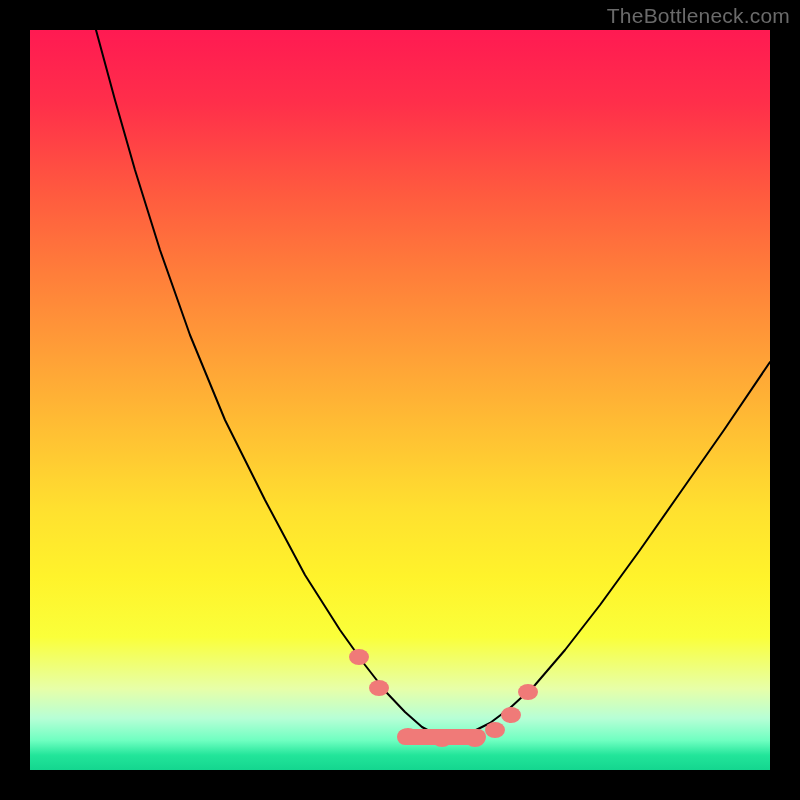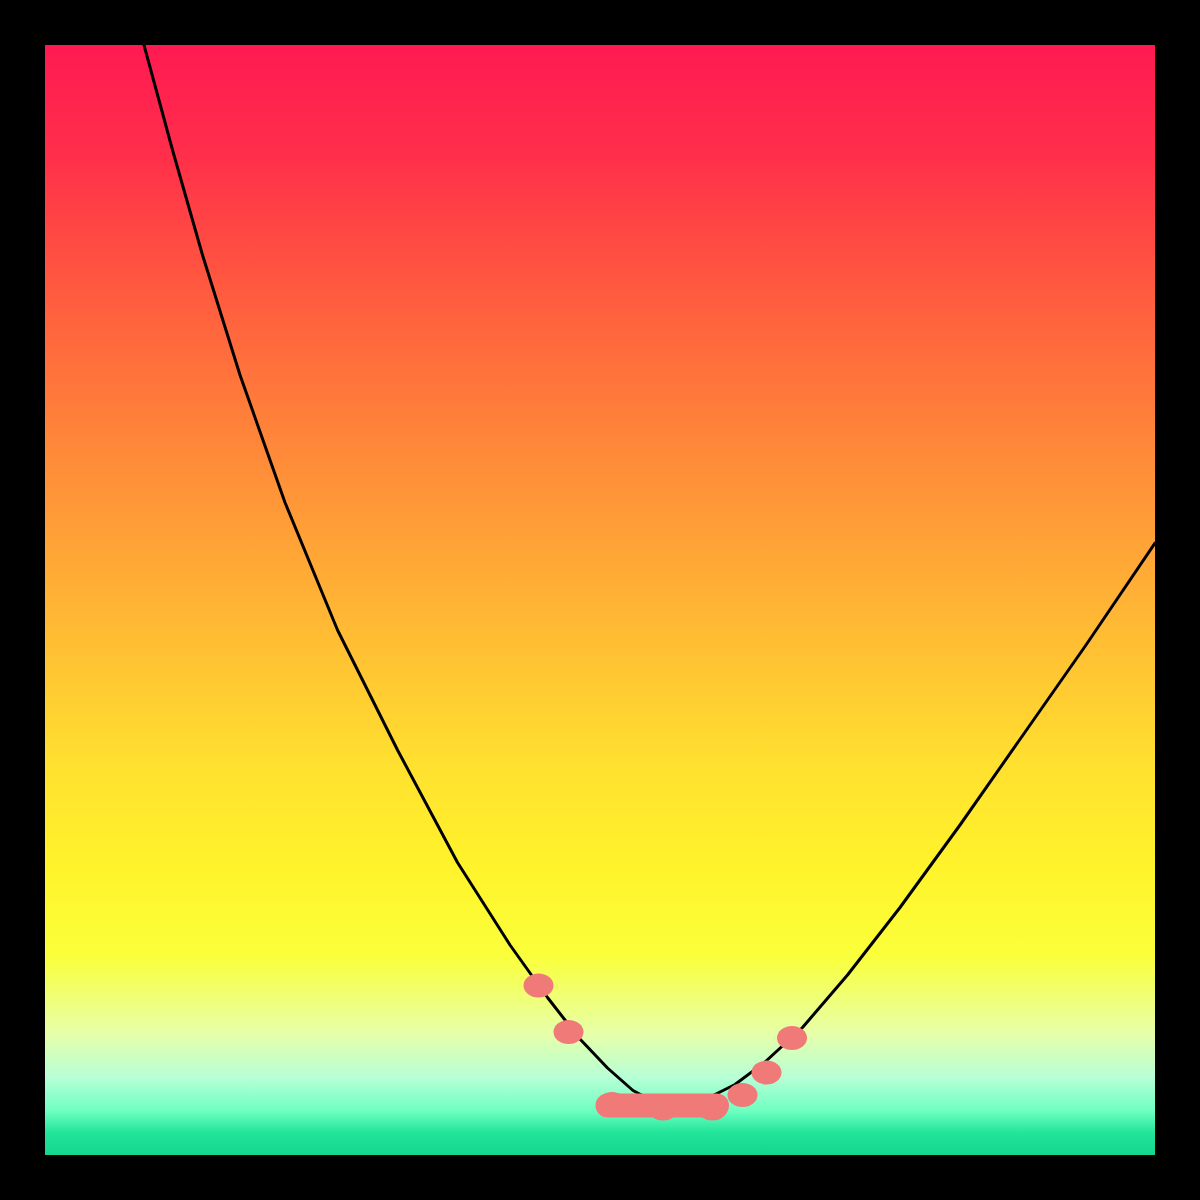--- a/index.html
+++ b/index.html
@@ -57,20 +57,21 @@
     font-size: 21px;
     color: #6a6a6a;
     letter-spacing: 0.2px;
     user-select: none;
   }
 </style>
 </head>
 <body>
 
 <div class="frame">
+  <div class="watermark">TheBottleneck.com</div>
   <div class="plot">
     <svg viewBox="0 0 740 740">
         <path d="M66 0 L85 70 L105 140 L130 220 L160 305 L195 390 L235 470 L275 545 L310 600 L335 635 L356 662 L375 682 L392 697 L405 704 L420 708" fill="none" stroke="#000000" stroke-width="2" stroke-linecap="round" stroke-linejoin="round"></path>
         <path d="M420 708 L440 703 L460 693 L480 678 L505 655 L535 620 L570 575 L610 520 L652 460 L694 400 L740 332" fill="none" stroke="#000000" stroke-width="2" stroke-linecap="round" stroke-linejoin="round"></path>
         <ellipse cx="329" cy="627" rx="10" ry="8" fill="#f07a78"></ellipse>
         <ellipse cx="349" cy="658" rx="10" ry="8" fill="#f07a78"></ellipse>
         <ellipse cx="378" cy="706" rx="10" ry="8" fill="#f07a78"></ellipse>
         <ellipse cx="412" cy="709" rx="10" ry="8" fill="#f07a78"></ellipse>
         <ellipse cx="445" cy="709" rx="10" ry="8" fill="#f07a78"></ellipse>
         <ellipse cx="465" cy="700" rx="10" ry="8" fill="#f07a78"></ellipse>

